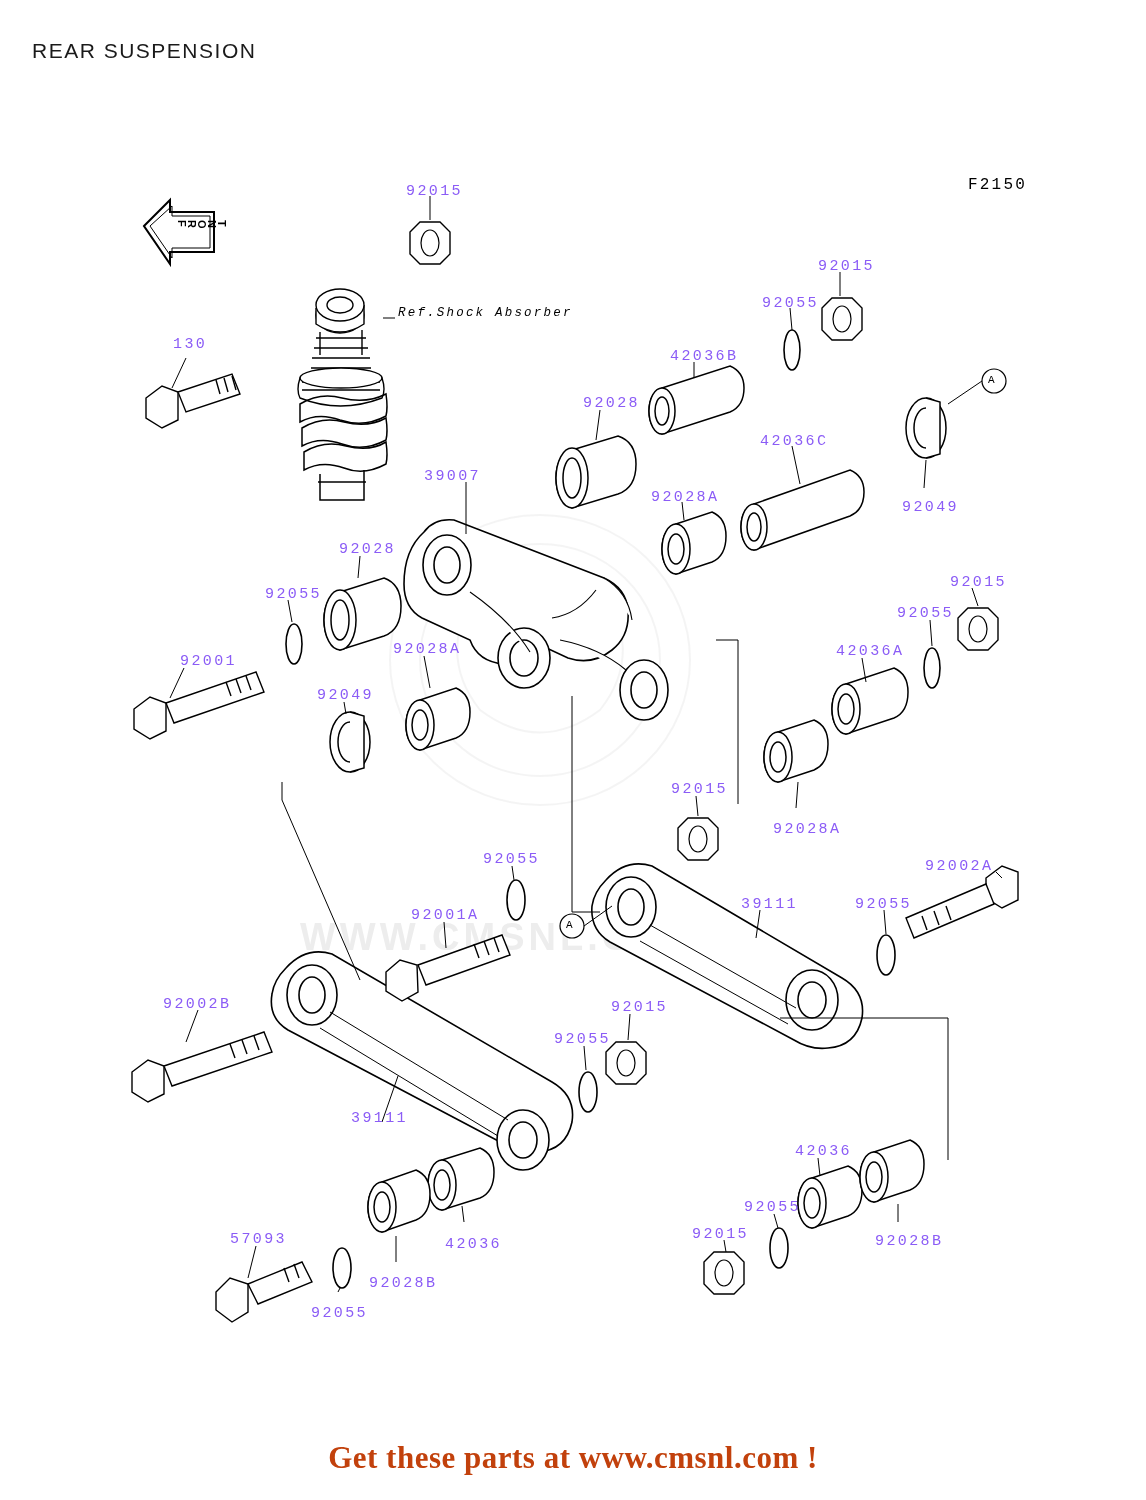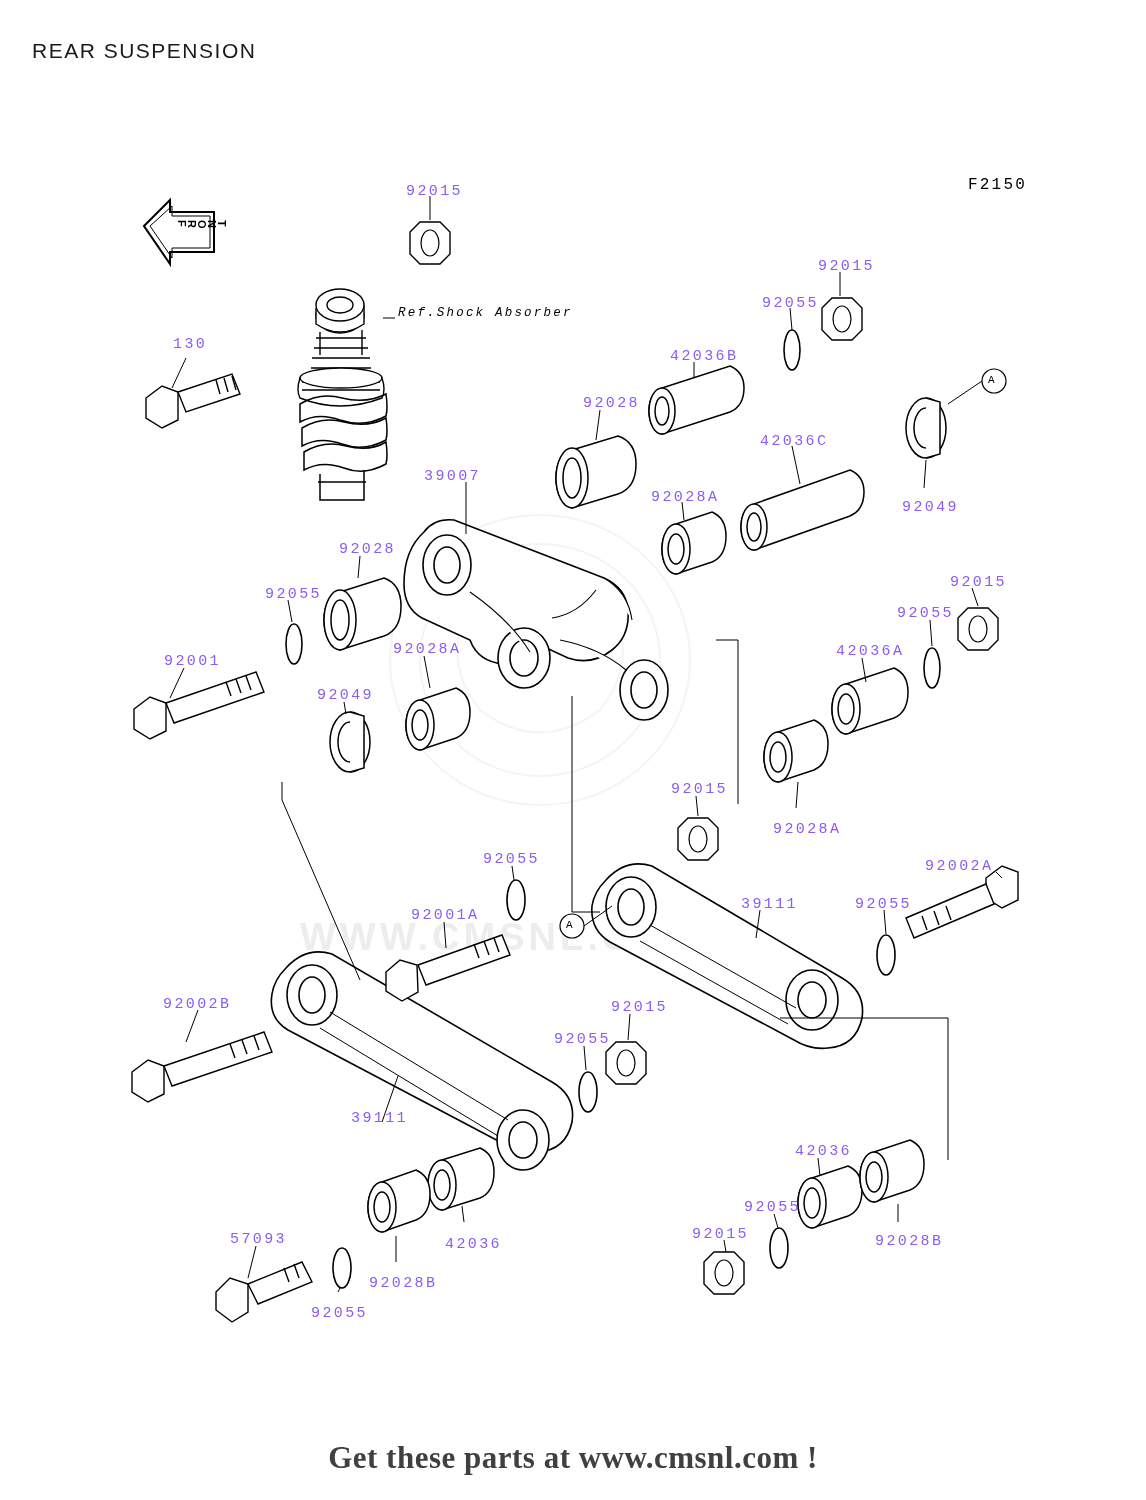--- a/index.html
+++ b/index.html
@@ -56,21 +56,21 @@
     white-space: nowrap;
   }
   #footer-text {
     position: absolute;
     left: 0;
     top: 1440px;
     width: 1146px;
     text-align: center;
     font-size: 31px;
     font-weight: bold;
-    color: #404040;
+    color: #c2410c;
     font-family: "Liberation Serif", serif;
     letter-spacing: 0.5px;
   }
   #front-arrow {
     position: absolute;
     left: 140px;
     top: 196px;
     width: 92px;
     height: 72px;
   }
@@ -365,21 +365,21 @@
   <div class="part-label" style="left:760px;  top:433px;">42036C</div>
   <div class="part-label" style="left:902px;  top:499px;">92049</div>
   <div class="part-label" style="left:424px;  top:468px;">39007</div>
   <div class="part-label" style="left:651px;  top:489px;">92028A</div>
   <div class="part-label" style="left:339px;  top:541px;">92028</div>
   <div class="part-label" style="left:265px;  top:586px;">92055</div>
   <div class="part-label" style="left:950px;  top:574px;">92015</div>
   <div class="part-label" style="left:897px;  top:605px;">92055</div>
   <div class="part-label" style="left:393px;  top:641px;">92028A</div>
   <div class="part-label" style="left:836px;  top:643px;">42036A</div>
-  <div class="part-label" style="left:164px;  top:653px;">92001</div>
+  <div class="part-label" style="left:180px;  top:653px;">92001</div>
   <div class="part-label" style="left:317px;  top:687px;">92049</div>
   <div class="part-label" style="left:671px;  top:781px;">92015</div>
   <div class="part-label" style="left:773px;  top:821px;">92028A</div>
   <div class="part-label" style="left:483px;  top:851px;">92055</div>
   <div class="part-label" style="left:925px;  top:858px;">92002A</div>
   <div class="part-label" style="left:741px;  top:896px;">39111</div>
   <div class="part-label" style="left:855px;  top:896px;">92055</div>
   <div class="part-label" style="left:411px;  top:907px;">92001A</div>
   <div class="part-label" style="left:163px;  top:996px;">92002B</div>
   <div class="part-label" style="left:611px;  top:999px;">92015</div>

